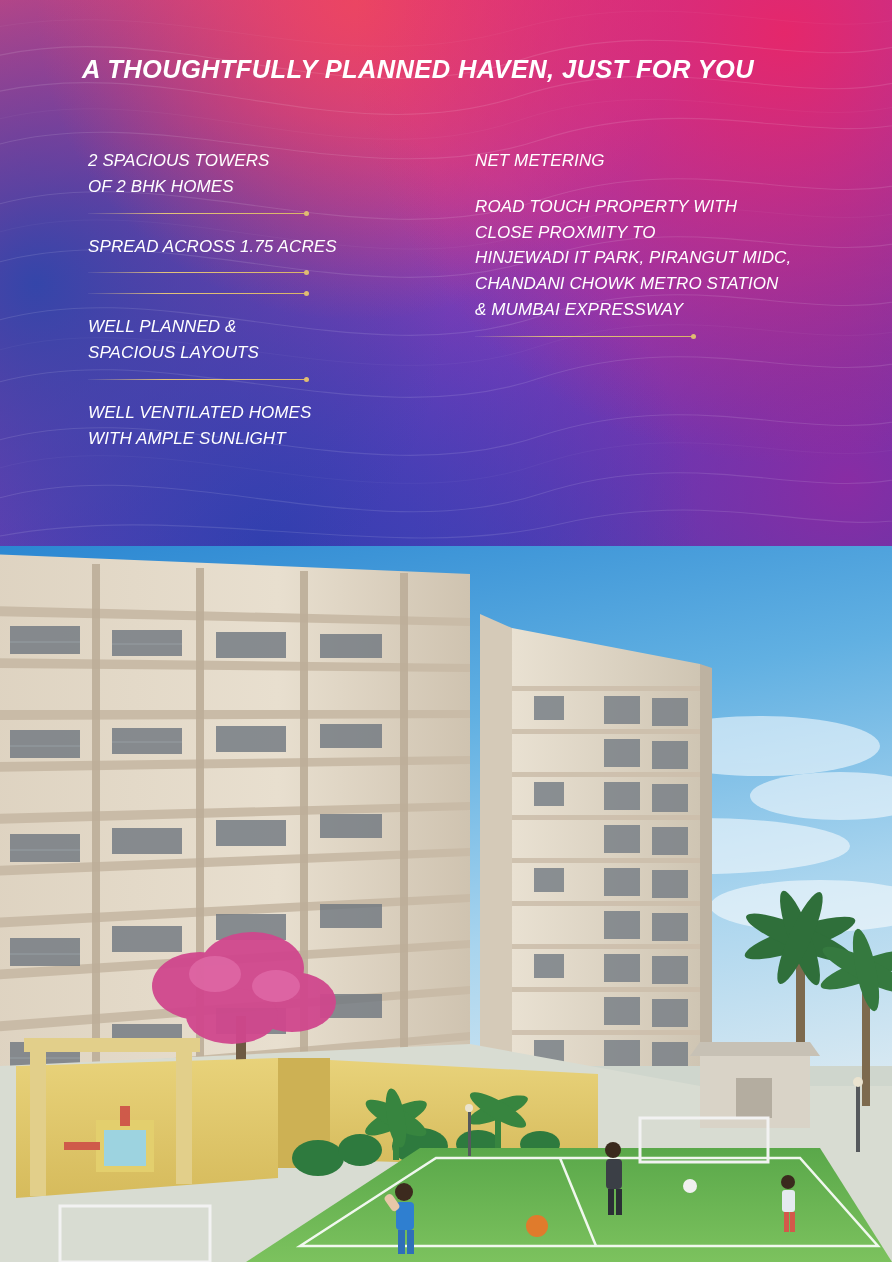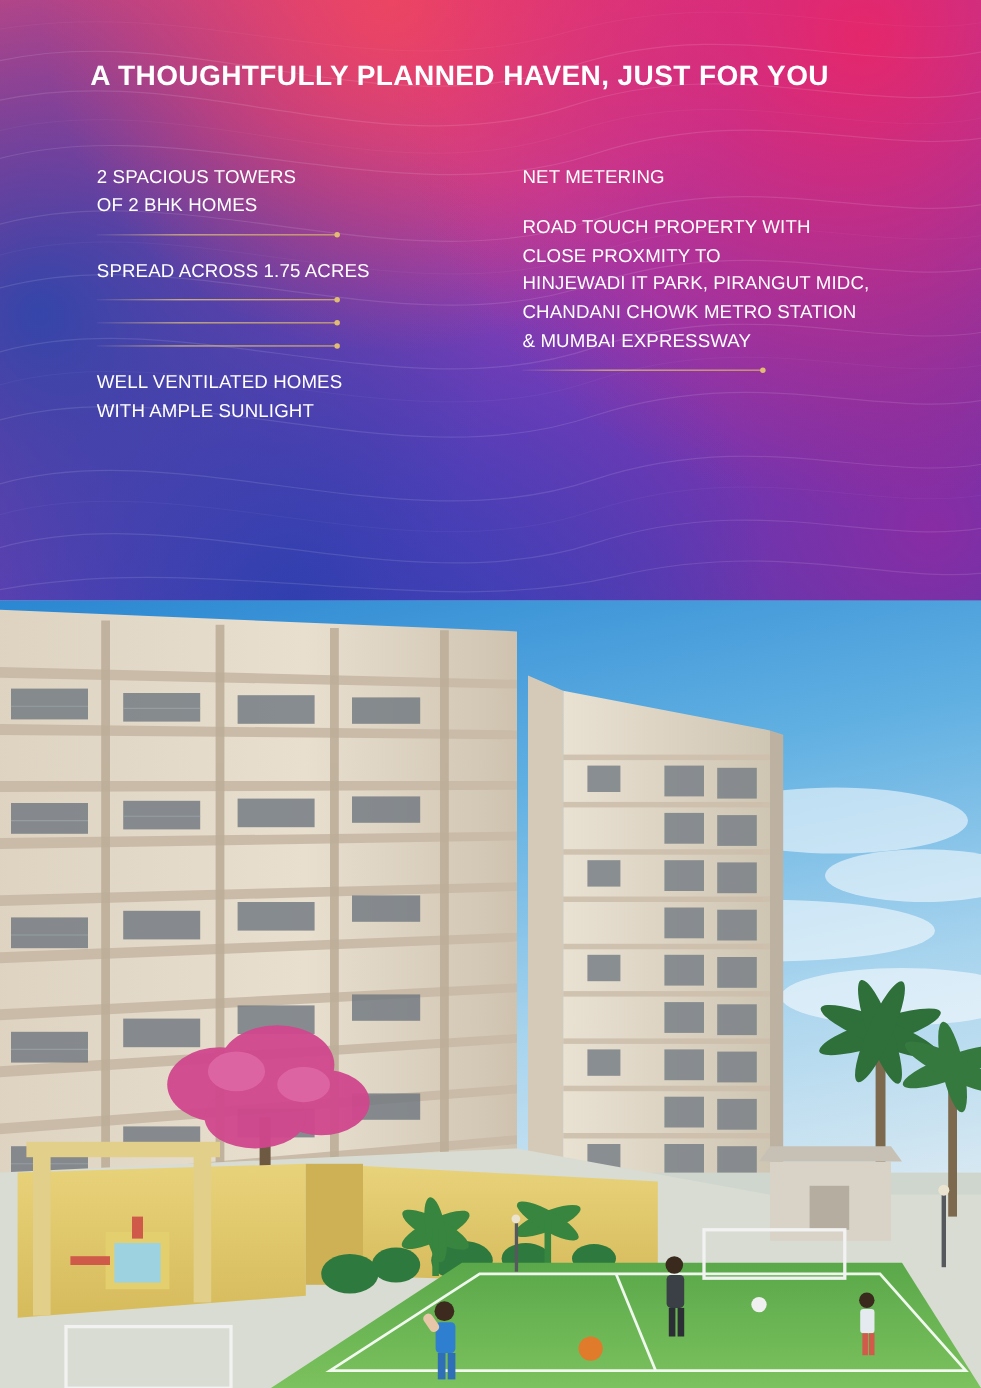--- a/index.html
+++ b/index.html
@@ -29,20 +29,21 @@
     width: 892px;
     height: 546px;
     overflow: hidden;
     background:
       radial-gradient(circle at 88% 6%, rgba(232,38,103,0.95) 0%, rgba(232,38,103,0.0) 46%),
       radial-gradient(circle at 40% 0%, rgba(236,70,96,0.95) 0%, rgba(236,70,96,0.0) 42%),
       radial-gradient(circle at 4% 52%, rgba(46,70,170,0.95) 0%, rgba(46,70,170,0.0) 46%),
       radial-gradient(circle at 30% 100%, rgba(48,62,175,0.98) 0%, rgba(48,62,175,0.0) 52%),
       radial-gradient(circle at 95% 88%, rgba(150,40,160,0.85) 0%, rgba(150,40,160,0.0) 45%),
       linear-gradient(150deg, #e8457a 0%, #d5368c 22%, #a93bb0 44%, #7b3fc0 62%, #4a43bd 80%, #2f47b4 100%);
+    font-style: italic;
   }
 
   
   .waves {
     position: absolute;
     left: 0; top: 0;
     width: 892px; height: 546px;
     opacity: 0.20;
     pointer-events: none;
   }
@@ -149,20 +150,22 @@
       <div class="feat">
         <div class="feat-text">SPREAD ACROSS 1.75 ACRES</div>
         <div class="divider"></div>
       </div>
 
       <div class="feat">
         <div class="divider"></div>
       </div>
 
       <div class="feat">
+        <div class="feat-text">WELL PLANNED &amp;
+SPACIOUS LAYOUTS</div>
         <div class="divider"></div>
       </div>
 
       <div class="feat nodiv">
         <div class="feat-text">WELL VENTILATED HOMES
 WITH AMPLE SUNLIGHT</div>
 
       </div>
 
     </div>

